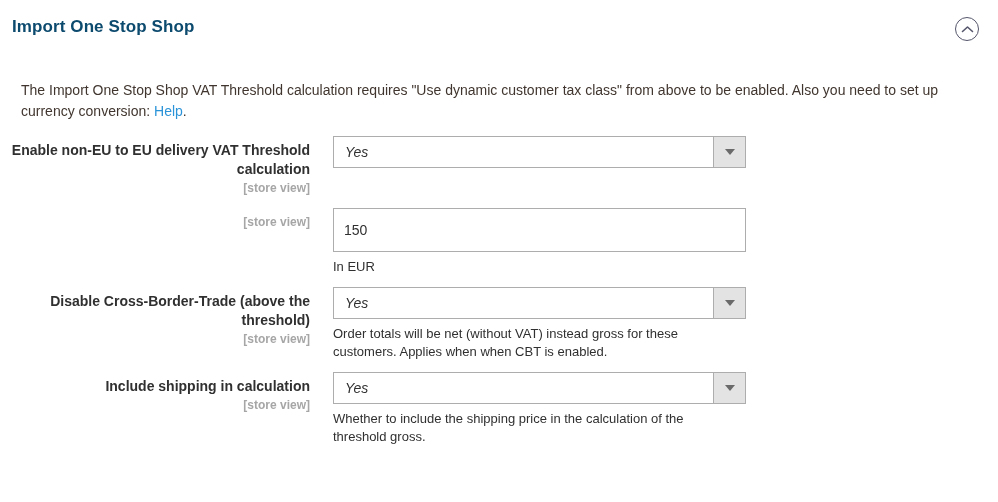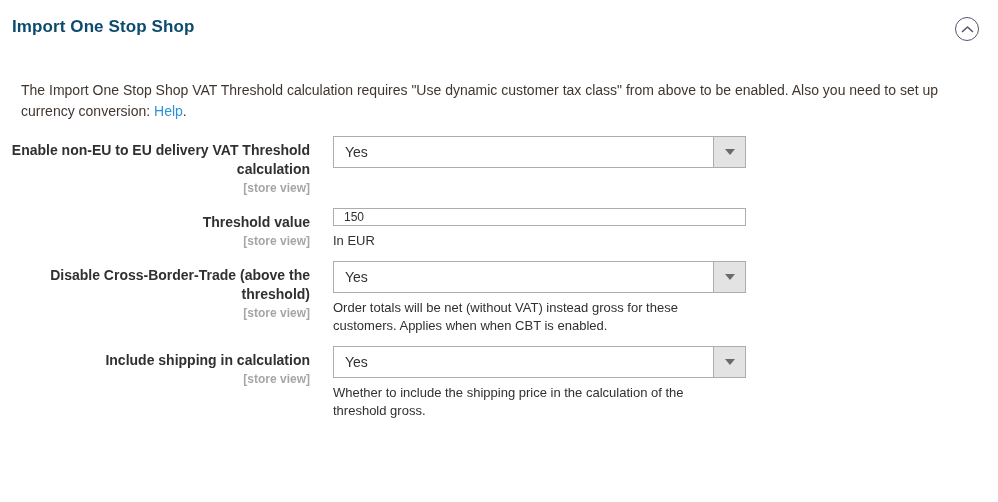--- a/index.html
+++ b/index.html
@@ -121,20 +121,21 @@
     flex: 1 1 auto;
     display: flex;
     align-items: center;
     padding-left: 11px;
     font-size: 14px;
     color: #303030;
     line-height: 30px;
     background: #ffffff;
     overflow: hidden;
     white-space: nowrap;
+    font-style: italic;
   }
   .select-arrow-btn {
     flex: 0 0 31px;
     width: 31px;
     background: #e3e3e3;
     border-left: 1px solid #adadad;
     display: flex;
     align-items: center;
     justify-content: center;
   }
@@ -142,26 +143,26 @@
     width: 0;
     height: 0;
     border-left: 5px solid transparent;
     border-right: 5px solid transparent;
     border-top: 6px solid #6a6a6a;
   }
 
   
   .text-input {
     width: 413px;
-    height: 18px;
+    height: 44px;
     border: 1px solid #adadad;
     box-sizing: border-box;
     background: #ffffff;
     font-family: "Liberation Sans", sans-serif;
-    font-size: 12px;
+    font-size: 14px;
     color: #303030;
     padding: 0 10px;
     outline: none;
     display: block;
   }
 
   .field-note {
     font-size: 13px;
     color: #303030;
     line-height: 18px;
@@ -199,21 +200,20 @@
           <span class="select-value">Yes</span>
           <span class="select-arrow-btn">
             <span class="tri"></span>
           </span>
         </div>
       </div>
     </div>
 
     <div class="field-row">
       <div class="field-label-col">
-        <span class="field-label">Threshold value</span>
         <span class="field-scope">[store view]</span>
       </div>
       <div class="field-control-col">
         <input class="text-input" type="text" value="150" style="">
         <div class="field-note">In EUR</div>
       </div>
     </div>
 
     <div class="field-row">
       <div class="field-label-col">

